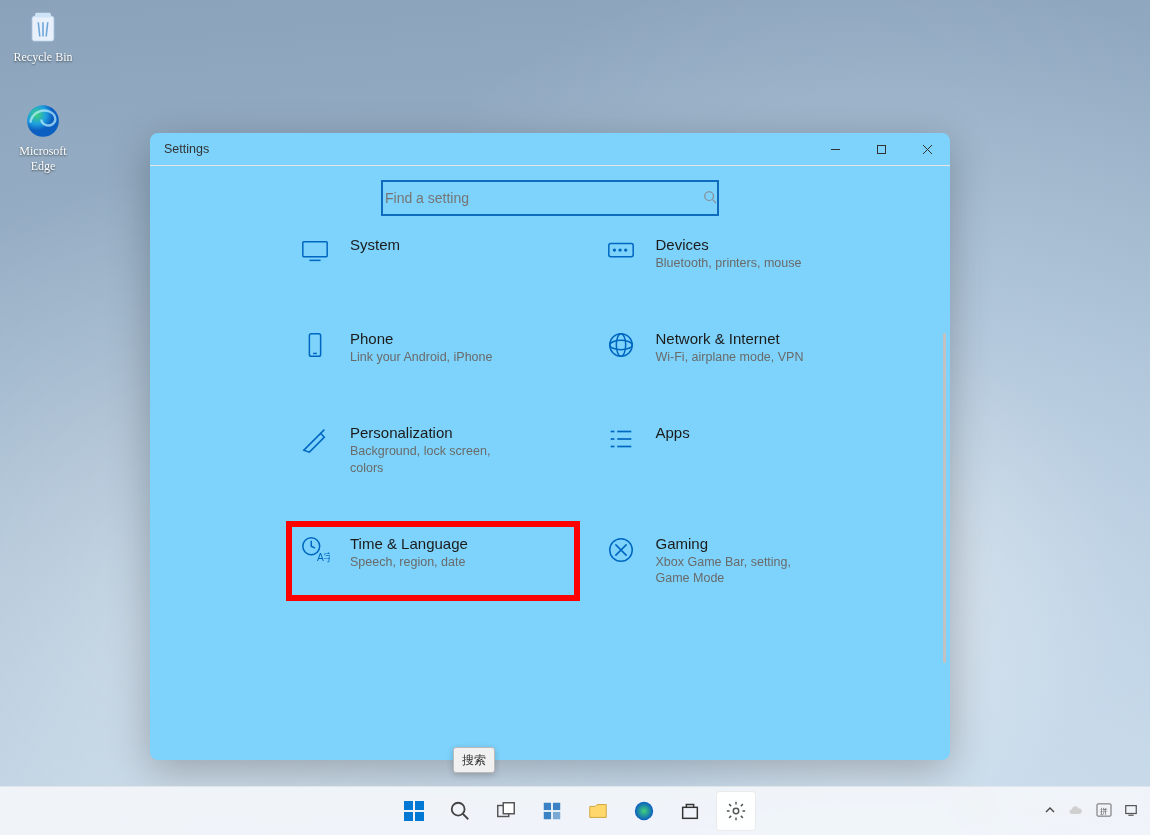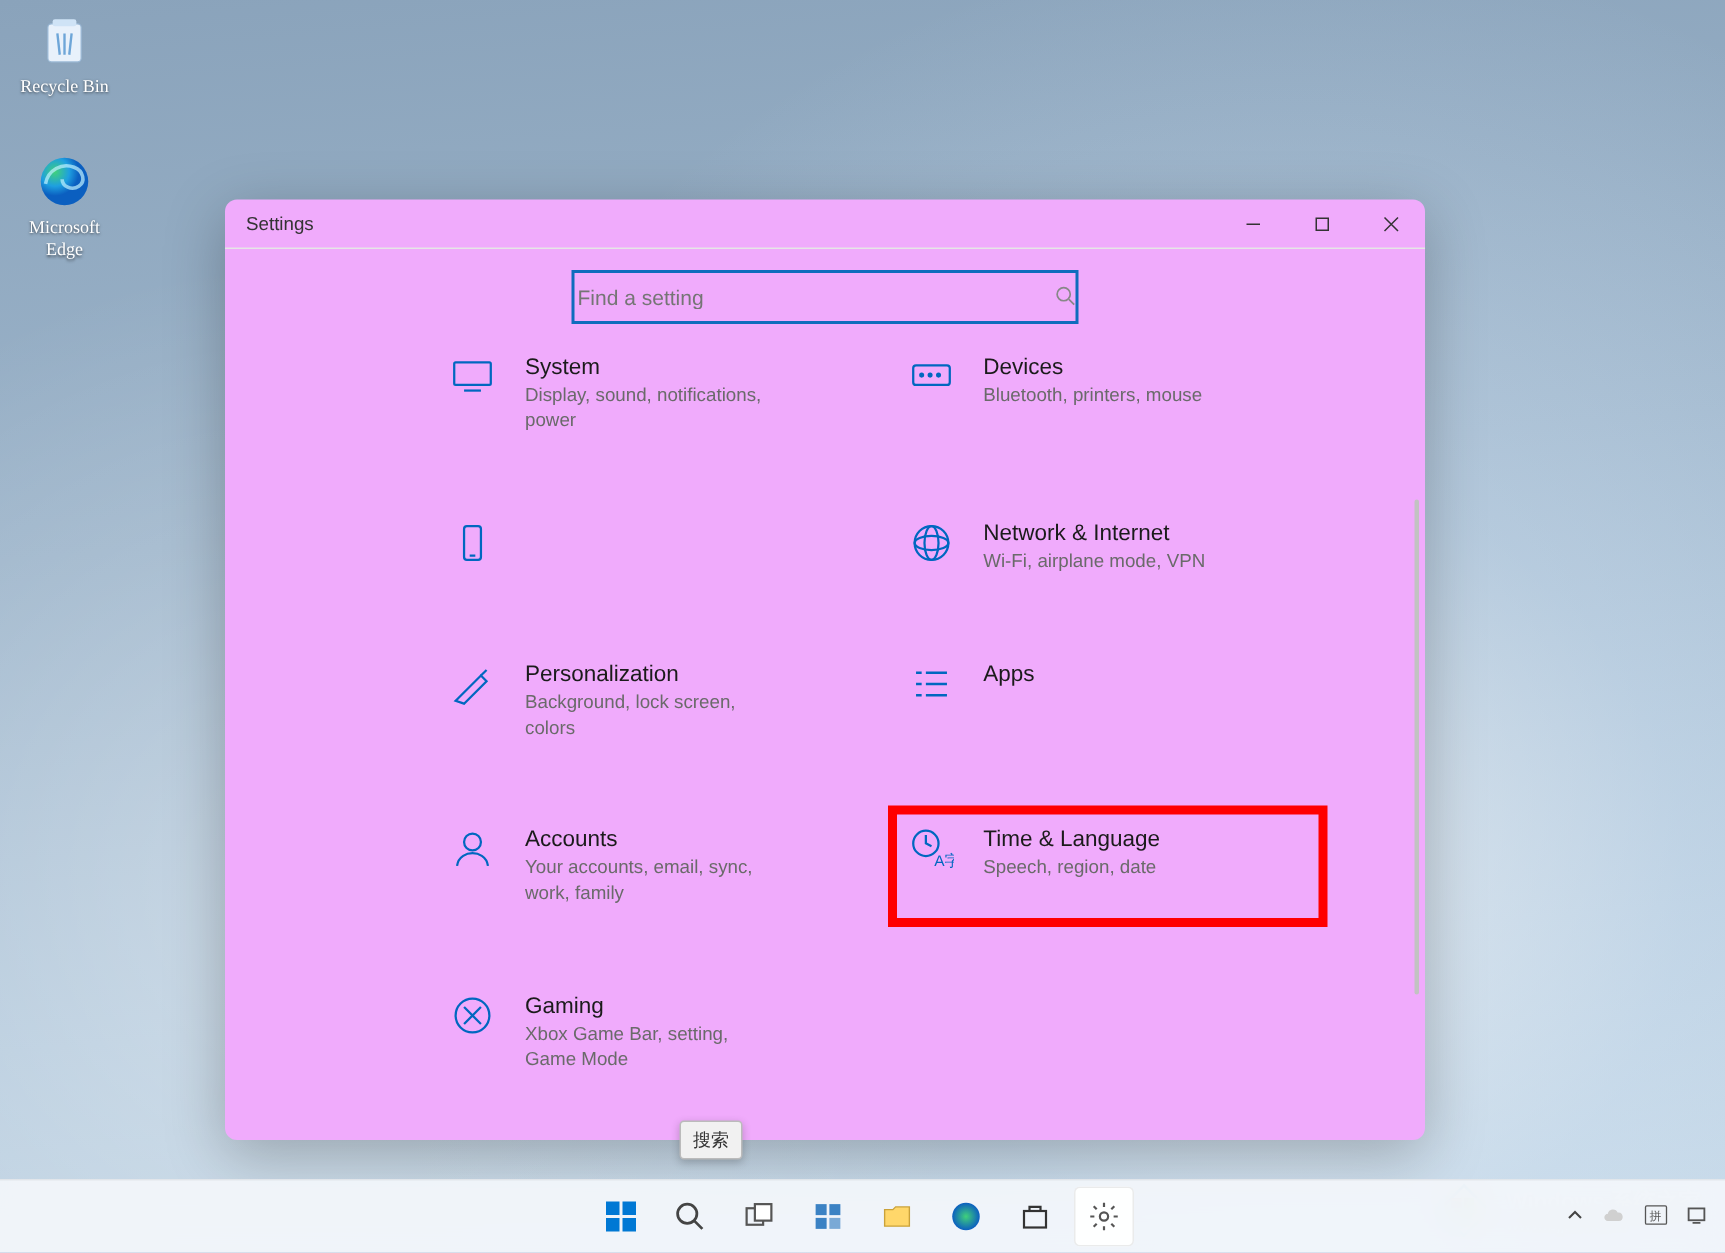--- a/index.html
+++ b/index.html
@@ -13,21 +13,21 @@
   }
   .desktop-icon{
     position:absolute;text-align:center;color:#fff;font-size:12px;
     width:74px;
   }
   .desktop-icon .icon-box{width:38px;height:38px;margin:0 auto 4px;}
   .desktop-icon .label{text-shadow:0 1px 2px rgba(0,0,0,.6);font-family:Liberation Serif, serif;}
   
   .window{
     position:absolute;left:150px;top:133px;width:800px;height:627px;
-    background:#f0abfc;border-radius:8px;box-shadow:0 10px 40px rgba(0,0,0,.25);
+    background:#7dd3fc;border-radius:8px;box-shadow:0 10px 40px rgba(0,0,0,.25);
     display:flex;flex-direction:column;overflow:hidden;
   }
   .titlebar{height:32px;display:flex;align-items:center;padding-left:14px;font-size:12.5px;color:#333;border-bottom:1px solid #e6e6e6;flex:0 0 auto;}
   .titlebar .spacer{flex:1}
   .titlebar .wbtn{width:46px;height:32px;display:flex;align-items:center;justify-content:center;color:#333;}
   .search-row{display:flex;justify-content:center;padding:14px 0 20px;}
   .search-box{
     width:334px;height:32px;border:2px solid #0f6cbd;display:flex;align-items:center;
     padding:0 0;color:#777;font-size:14px;
   }
@@ -143,21 +143,20 @@
 
   <div class="categories">
 
     <div class="cat">
       <div class="ico"><svg viewBox="0 0 32 32" fill="none" stroke="currentColor" stroke-width="1.6">
             <rect x="3" y="6" width="26" height="16" rx="1"></rect>
             <line x1="10" y1="26" x2="22" y2="26"></line>
           </svg></div>
       <div class="txt">
           <div class="title">System</div>
-          <div class="sub">Display, sound, notifications, power</div>
         </div>
     </div>
 
     <div class="cat">
       <div class="ico"><svg viewBox="0 0 32 32" fill="none" stroke="currentColor" stroke-width="1.6">
             <rect x="3" y="8" width="26" height="14" rx="2"></rect>
             <circle cx="9" cy="15" r="1" fill="currentColor"></circle>
             <circle cx="15" cy="15" r="1" fill="currentColor"></circle>
             <circle cx="21" cy="15" r="1" fill="currentColor"></circle>
           </svg></div>
@@ -165,20 +164,24 @@
           <div class="title">Devices</div>
           <div class="sub">Bluetooth, printers, mouse</div>
         </div>
     </div>
 
     <div class="cat">
       <div class="ico"><svg viewBox="0 0 32 32" fill="none" stroke="currentColor" stroke-width="1.6">
             <rect x="10" y="4" width="12" height="24" rx="2"></rect>
             <line x1="14" y1="25" x2="18" y2="25"></line>
           </svg></div>
+      <div class="txt">
+          <div class="title">Phone</div>
+          <div class="sub">Link your Android, iPhone</div>
+        </div>
     </div>
 
     <div class="cat">
       <div class="ico"><svg viewBox="0 0 32 32" fill="none" stroke="currentColor" stroke-width="1.6">
             <circle cx="16" cy="16" r="12"></circle>
             <ellipse cx="16" cy="16" rx="12" ry="5"></ellipse>
             <ellipse cx="16" cy="16" rx="5" ry="12"></ellipse>
           </svg></div>
       <div class="txt">
           <div class="title">Network &amp; Internet</div>
@@ -204,30 +207,20 @@
             <line x1="5" y1="16" x2="9" y2="16"></line>
             <line x1="12" y1="16" x2="27" y2="16"></line>
             <line x1="5" y1="24" x2="9" y2="24"></line>
             <line x1="12" y1="24" x2="27" y2="24"></line>
           </svg></div>
       <div class="txt">
           <div class="title">Apps</div>
         </div>
     </div>
 
-    <div class="cat">
-      <div class="ico"><svg viewBox="0 0 32 32" fill="none" stroke="currentColor" stroke-width="1.6">
-            <circle cx="16" cy="11" r="6"></circle>
-            <path d="M5 28 C6 21 12 19 16 19 C20 19 26 21 27 28"></path>
-          </svg></div>
-      <div class="txt">
-          <div class="title">Accounts</div>
-          <div class="sub">Your accounts, email, sync, work, family</div>
-        </div>
-    </div>
 
     <div class="cat highlight">
       <div class="ico"><svg viewBox="0 0 32 32" fill="none" stroke="currentColor" stroke-width="1.6">
             <circle cx="12" cy="12" r="9"></circle>
             <path d="M12 6 L12 12 L16 14"></path>
             <text x="18" y="28" font-size="11" fill="currentColor" stroke="none">A字</text>
           </svg></div>
       <div class="txt">
           <div class="title">Time &amp; Language</div>
           <div class="sub">Speech, region, date</div>

